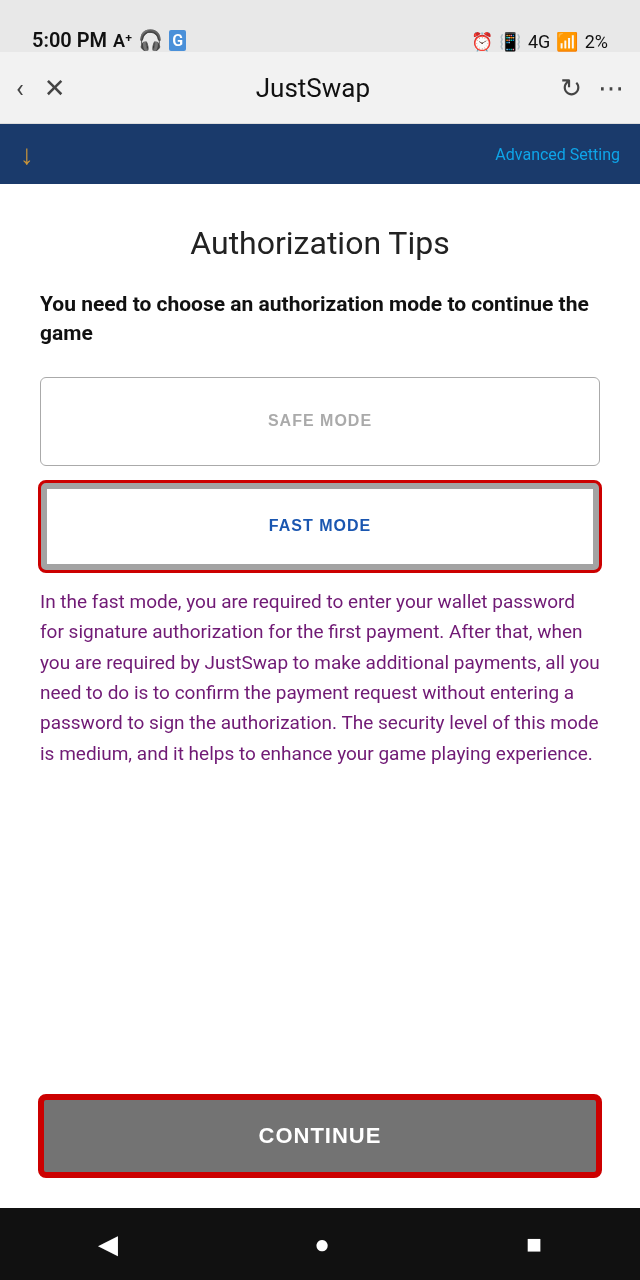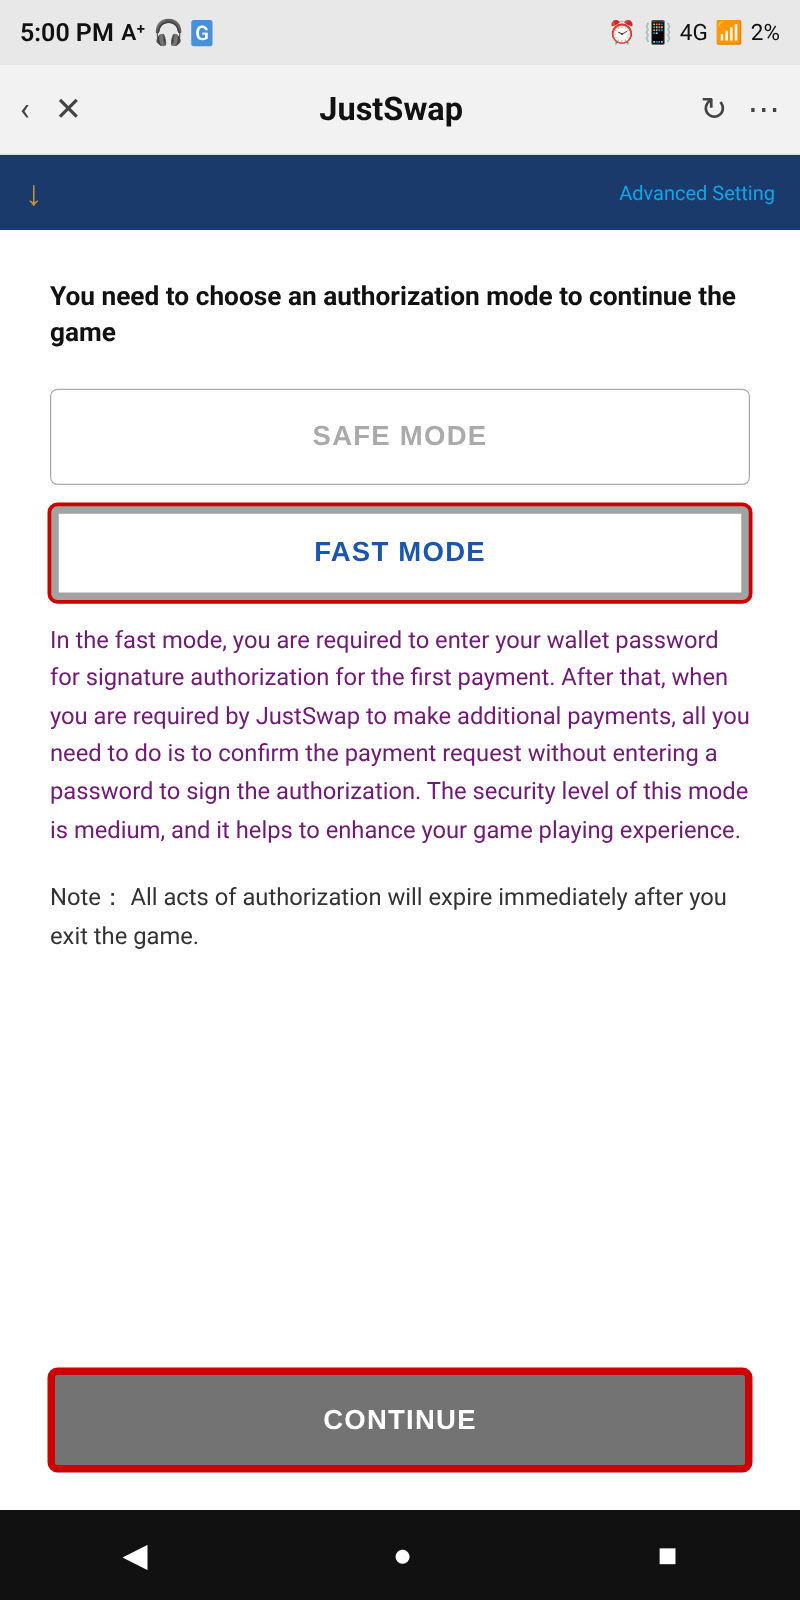--- a/index.html
+++ b/index.html
@@ -11,23 +11,23 @@
       background: #fff;
       display: flex;
       flex-direction: column;
     }
 
     
     .status-bar {
       background: #e8e8e8;
       height: 52px;
       display: flex;
-      align-items: center;
+      align-items: flex-end;
       justify-content: space-between;
-      padding: 0 16px;
+      padding: 0 32px;
       flex-shrink: 0;
     }
     .status-bar-left {
       display: flex;
       align-items: center;
       gap: 6px;
       font-size: 20px;
       font-weight: 600;
       color: #111;
     }
@@ -52,21 +52,21 @@
     }
     .toolbar-nav {
       display: flex;
       align-items: center;
       gap: 20px;
     }
     .toolbar-title {
       flex: 1;
       text-align: center;
       font-size: 26px;
-      font-weight: 700;
+      font-weight: 400;
       color: #111;
     }
     .toolbar-actions {
       display: flex;
       align-items: center;
       gap: 16px;
     }
     .toolbar-icon {
       font-size: 26px;
       color: #444;
@@ -114,25 +114,25 @@
       font-size: 21px;
       font-weight: 700;
       color: #111;
       line-height: 1.4;
       margin-bottom: 28px;
     }
 
     
     .mode-button {
       width: 100%;
-      height: 77px;
+      height: 89px;
       border: 1.5px solid #aaa;
       border-radius: 6px;
       background: #fff;
-      font-size: 22px;
+      font-size: 16px;
       font-weight: 600;
       letter-spacing: 1px;
       color: #aaa;
       cursor: pointer;
       margin-bottom: 16px;
       display: flex;
       align-items: center;
       justify-content: center;
     }
     .mode-button.selected {
@@ -234,32 +234,32 @@
     <span class="toolbar-icon">⋯</span>
   </div>
 </div>
 
 <div class="blue-banner">
   <span class="banner-arrow">↓</span>
   <a class="advanced-setting-link">Advanced Setting</a>
 </div>
 
 <div class="dialog-area">
+  <h1 class="dialog-title">Authorization Tips</h1>
   <p class="dialog-subtitle">You need to choose an authorization mode to continue the game</p>
 
   <button class="mode-button">
     <span>SAFE MODE</span>
   </button>
 
   <button class="mode-button selected">
     <span>FAST MODE</span>
   </button>
 
   <p class="description-text">In the fast mode, you are required to enter your wallet password for signature authorization for the first payment. After that, when you are required by JustSwap to make additional payments, all you need to do is to confirm the payment request without entering a password to sign the authorization. The security level of this mode is medium, and it helps to enhance your game playing experience.</p>
-  <p class="note-text">Note：  All acts of authorization will expire immediately after you exit the game.</p>
 </div>
 
 <div class="bottom-buttons">
   <button class="btn-continue">
     <span>CONTINUE</span>
   </button>
 </div>
 
 <div class="nav-bar">
   <span class="nav-icon">◀</span>

